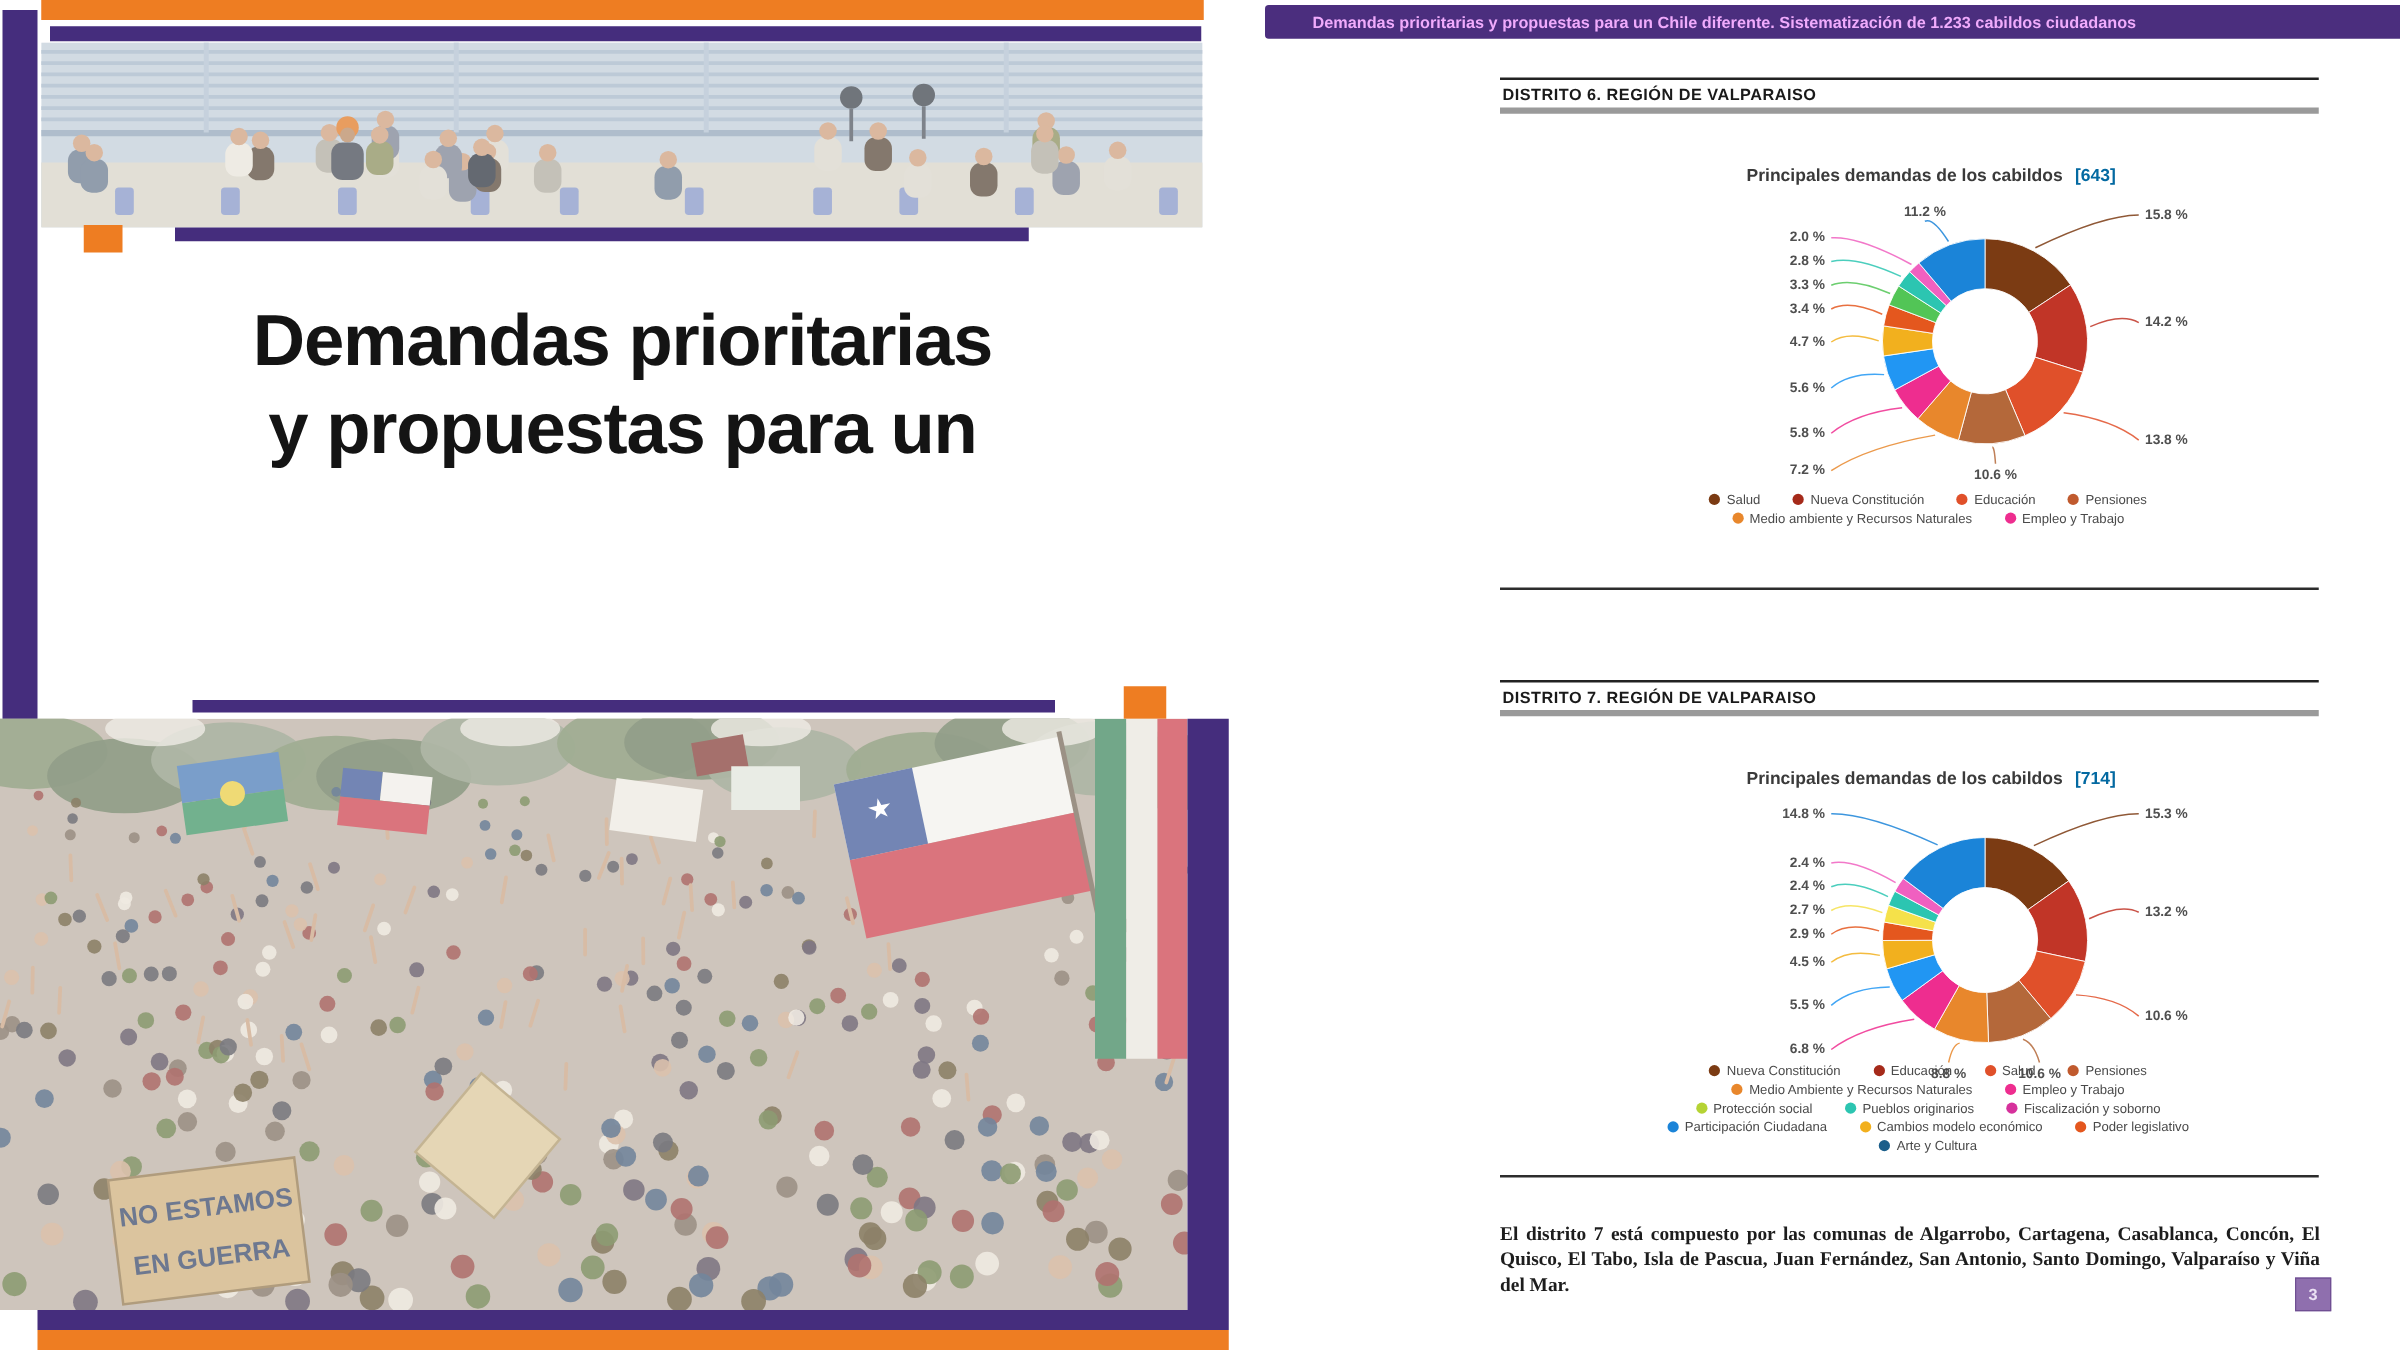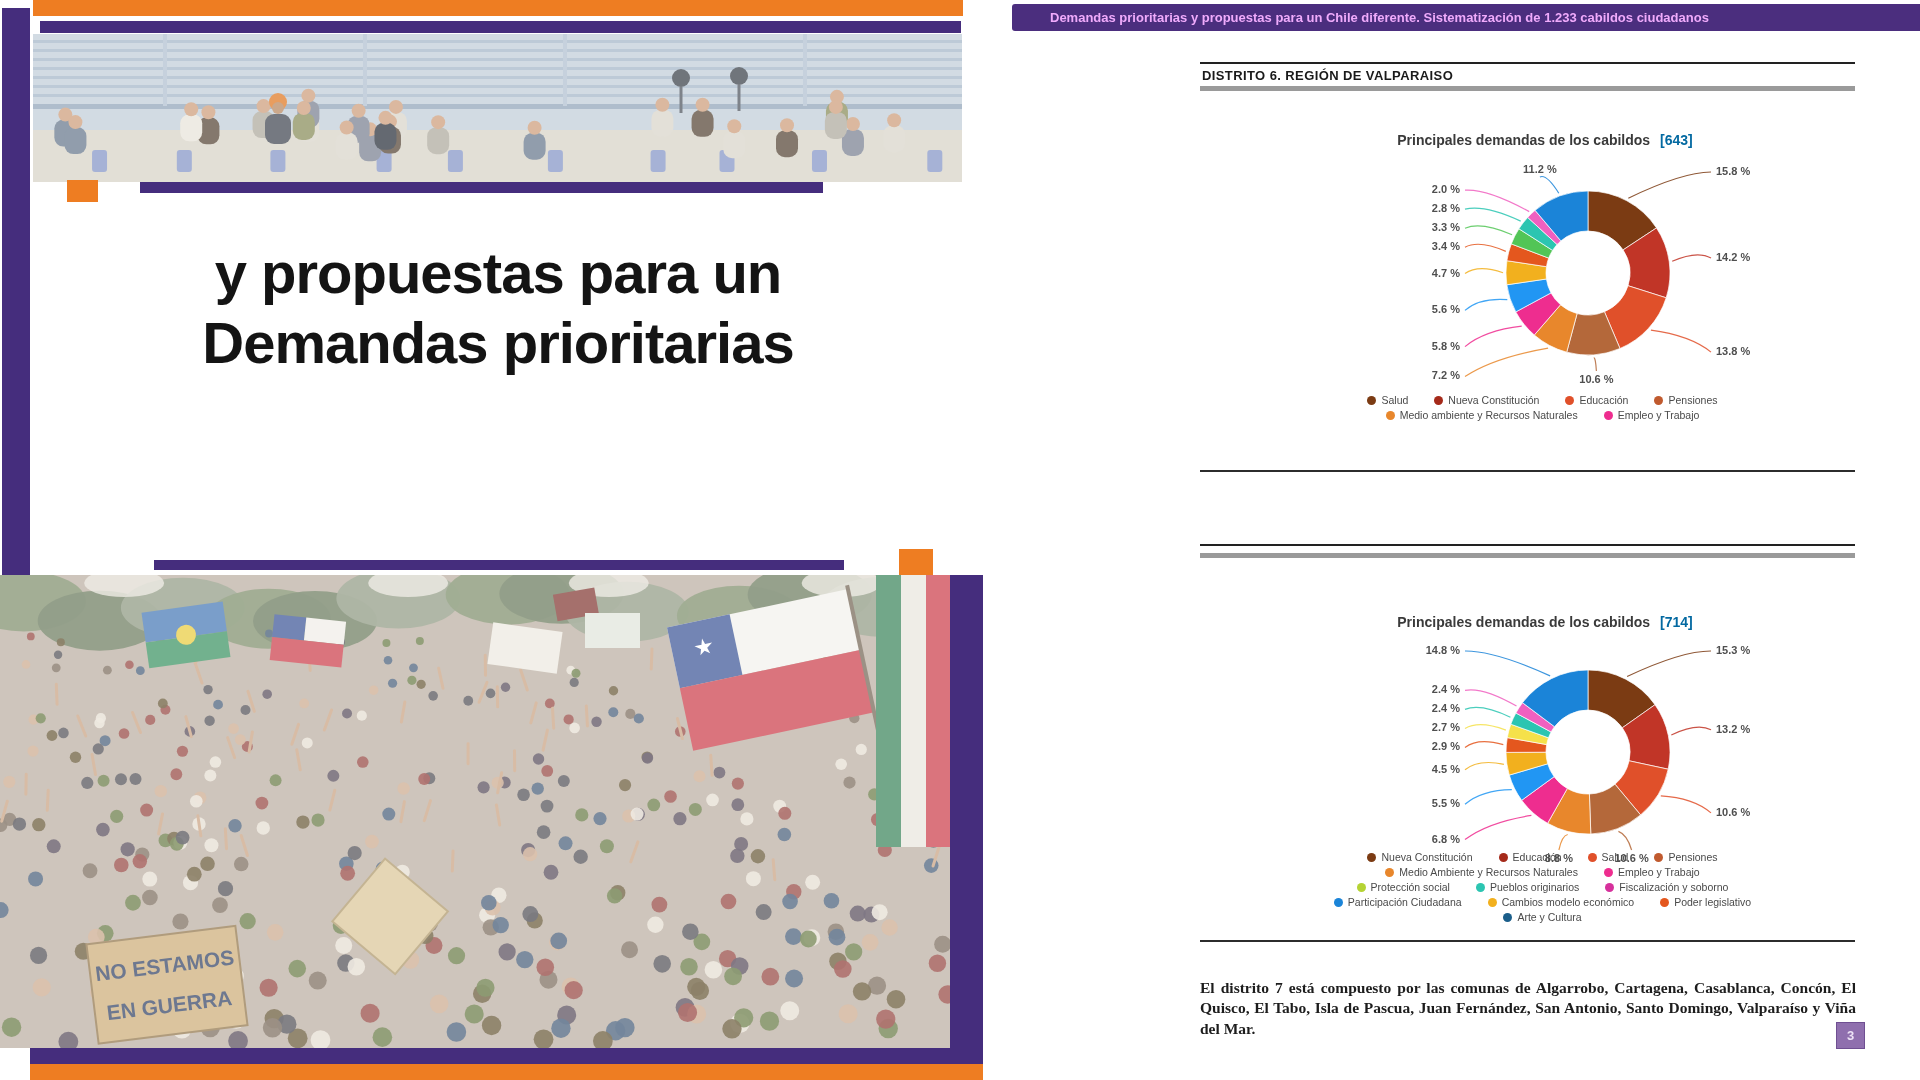--- a/index.html
+++ b/index.html
@@ -139,22 +139,22 @@
         <circle cx="245" cy="68" r="9" fill="#e07b28"></circle>
         <circle cx="245" cy="74" r="6" fill="#b98a63"></circle>
         <rect x="232" y="80" width="26" height="30" rx="9" fill="#464b55"></rect>
         <rect x="0" y="0" width="929" height="148" fill="rgba(255,255,255,0.26)"></rect>
       </svg>
 
     <div class="abs cover-underbar bar-purple"></div>
     <div class="abs cover-osq1 bar-orange"></div>
 
     <div class="abs cover-title">
+      <div>Demandas prioritarias</div>
       <div>y propuestas para un</div>
-      <div>Demandas prioritarias</div>
     </div>
 
     <div class="abs cover-prebar bar-purple"></div>
     <div class="abs cover-osq2 bar-orange"></div>
 
     <svg class="abs cover-photo-bottom" id="photo-protest" viewBox="0 0 950 473" preserveAspectRatio="none">
       <g id="protest-base">
           <rect x="0" y="0" width="950" height="473" fill="#b7a99b"></rect>
           <ellipse cx="23.88224221765995" cy="26.379414081573486" rx="62" ry="30" fill="#73855f" opacity="0.95"></ellipse>
           <ellipse cx="99.69167995452881" cy="45.63857316970825" rx="62" ry="30" fill="#5e7050" opacity="0.95"></ellipse>
@@ -647,20 +647,21 @@
     <div class="legend" id="legend-0" style="top:330px;">
         <div class="legend-row"><span class="li"><i style="background: rgb(123, 59, 19);"></i><em>Salud</em></span><span class="li"><i style="background: rgb(165, 42, 26);"></i><em>Nueva Constitución</em></span><span class="li"><i style="background: rgb(224, 80, 42);"></i><em>Educación</em></span><span class="li"><i style="background: rgb(192, 90, 46);"></i><em>Pensiones</em></span></div>
         <div class="legend-row"><span class="li"><i style="background: rgb(232, 135, 44);"></i><em>Medio ambiente y Recursos Naturales</em></span><span class="li"><i style="background: rgb(238, 45, 143);"></i><em>Empleo y Trabajo</em></span></div>
       </div>
   </div>
 
   <div class="abs col divider" style="top:470px;"></div>
 
   <div class="abs col" style="top:544px;height:396px;">
     <div class="district">
+      <div class="dtext">DISTRITO 7. REGIÓN DE VALPARAISO</div>
       <div class="rule-gray"></div>
     </div>
     <div class="chart-head" style="top:70px;">
       <span>Principales demandas de los cabildos</span>
       <span class="cnt">[714]</span>
     </div>
     <svg class="donut-wrap" id="donut-1" style="top:92px;" width="460" height="235" viewBox="0 0 460 235">
         <path d="M 228.0 34.0 A 82 82 0 0 1 295.0 68.7 L 262.3 91.8 A 42 42 0 0 0 228.0 74.0 Z" fill="#7b3b13" stroke="#ffffff" stroke-width="0.7"></path>
         <path d="M 295.0 68.7 A 82 82 0 0 1 308.2 133.2 L 269.1 124.8 A 42 42 0 0 0 262.3 91.8 Z" fill="#c13527" stroke="#ffffff" stroke-width="0.7"></path>
         <path d="M 308.2 133.2 A 82 82 0 0 1 280.6 178.9 L 255.0 148.2 A 42 42 0 0 0 269.1 124.8 Z" fill="#e0502a" stroke="#ffffff" stroke-width="0.7"></path>

